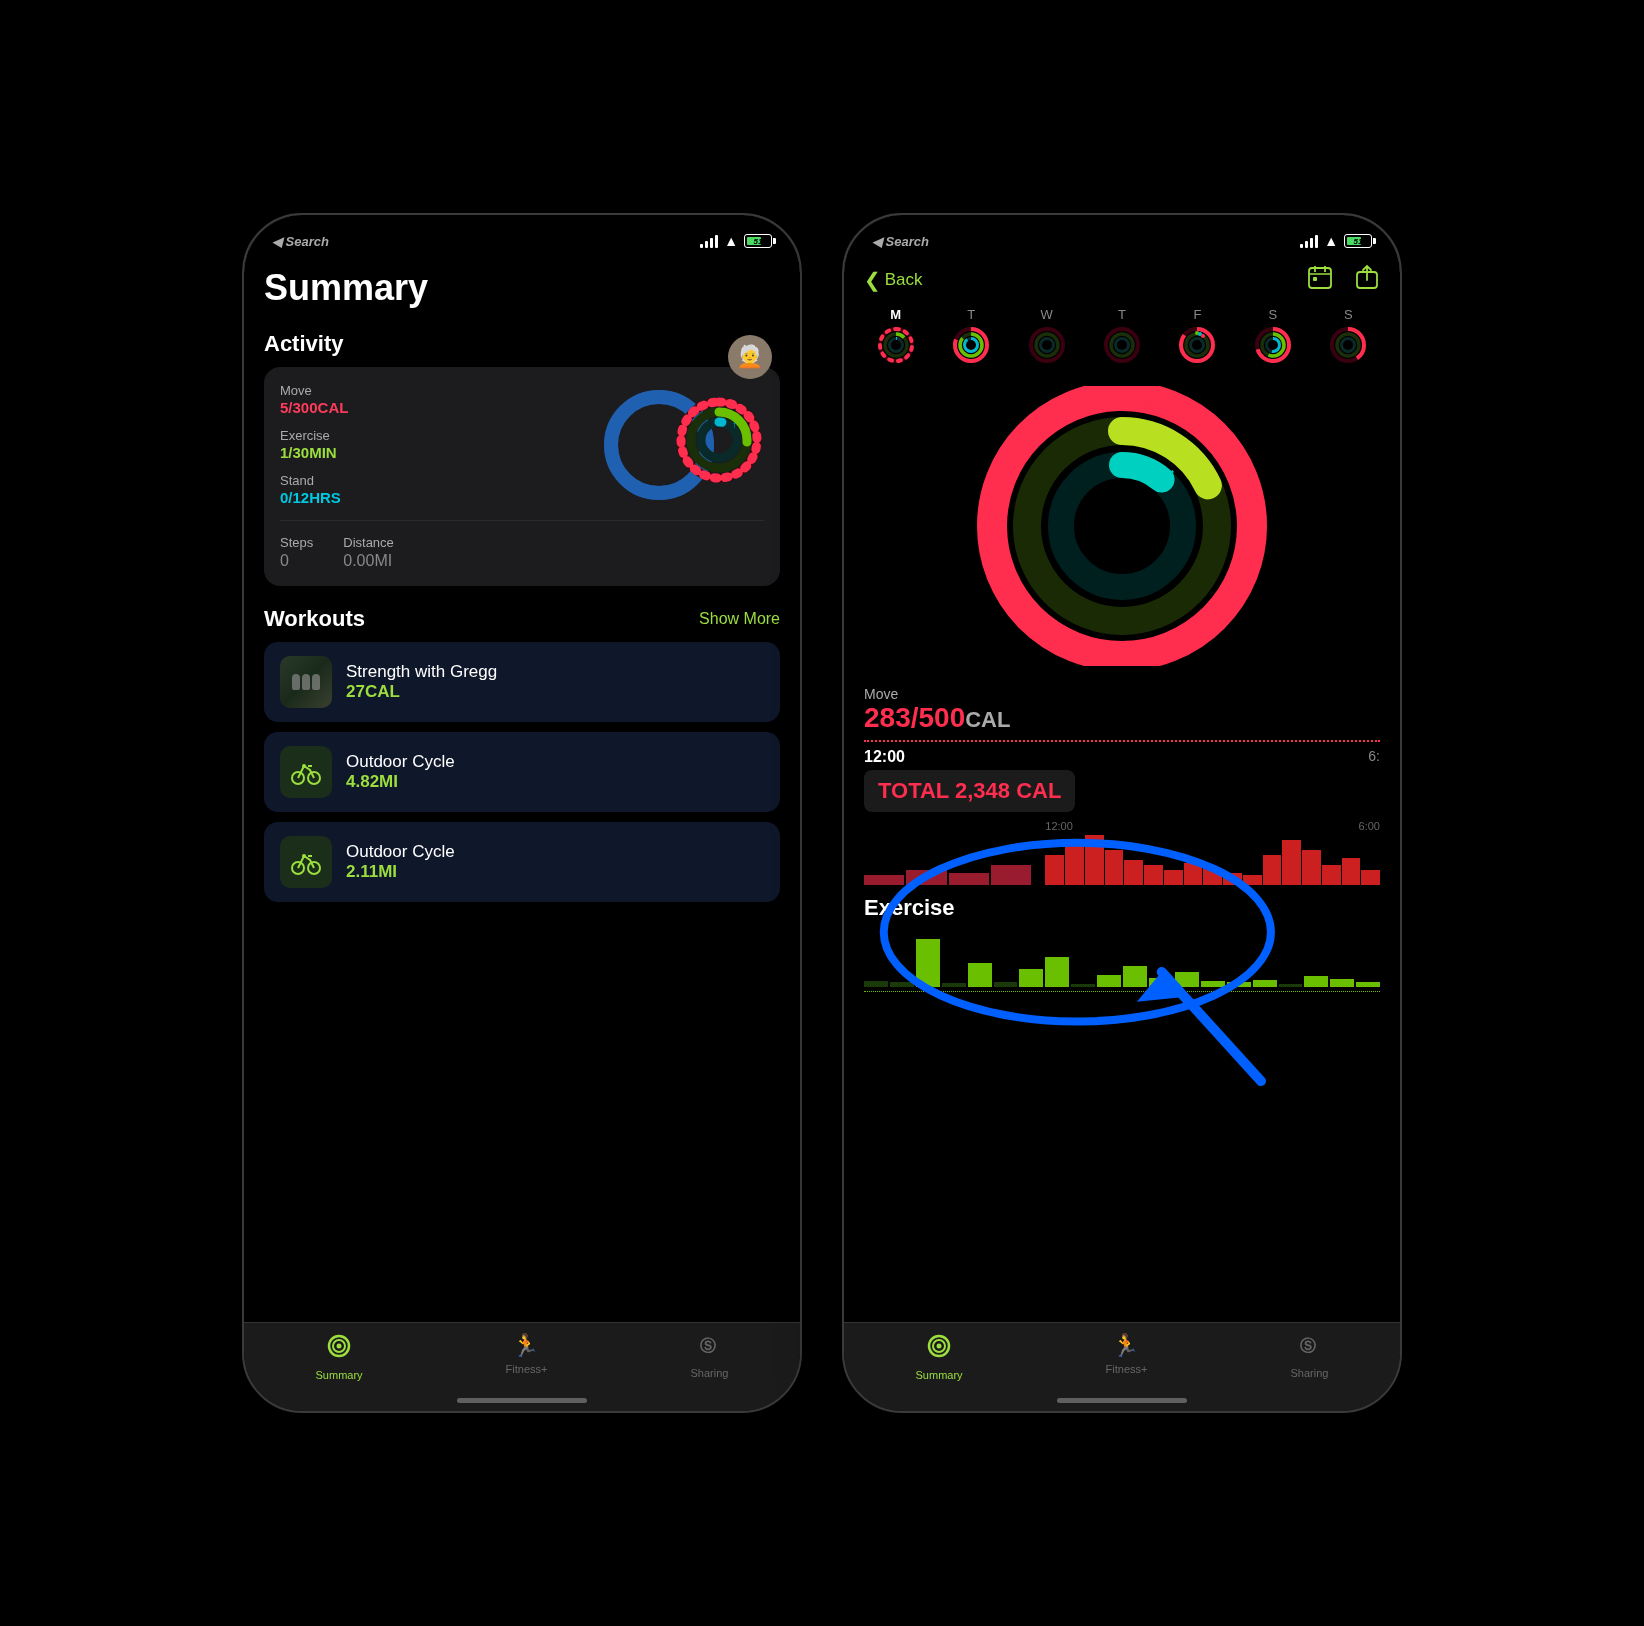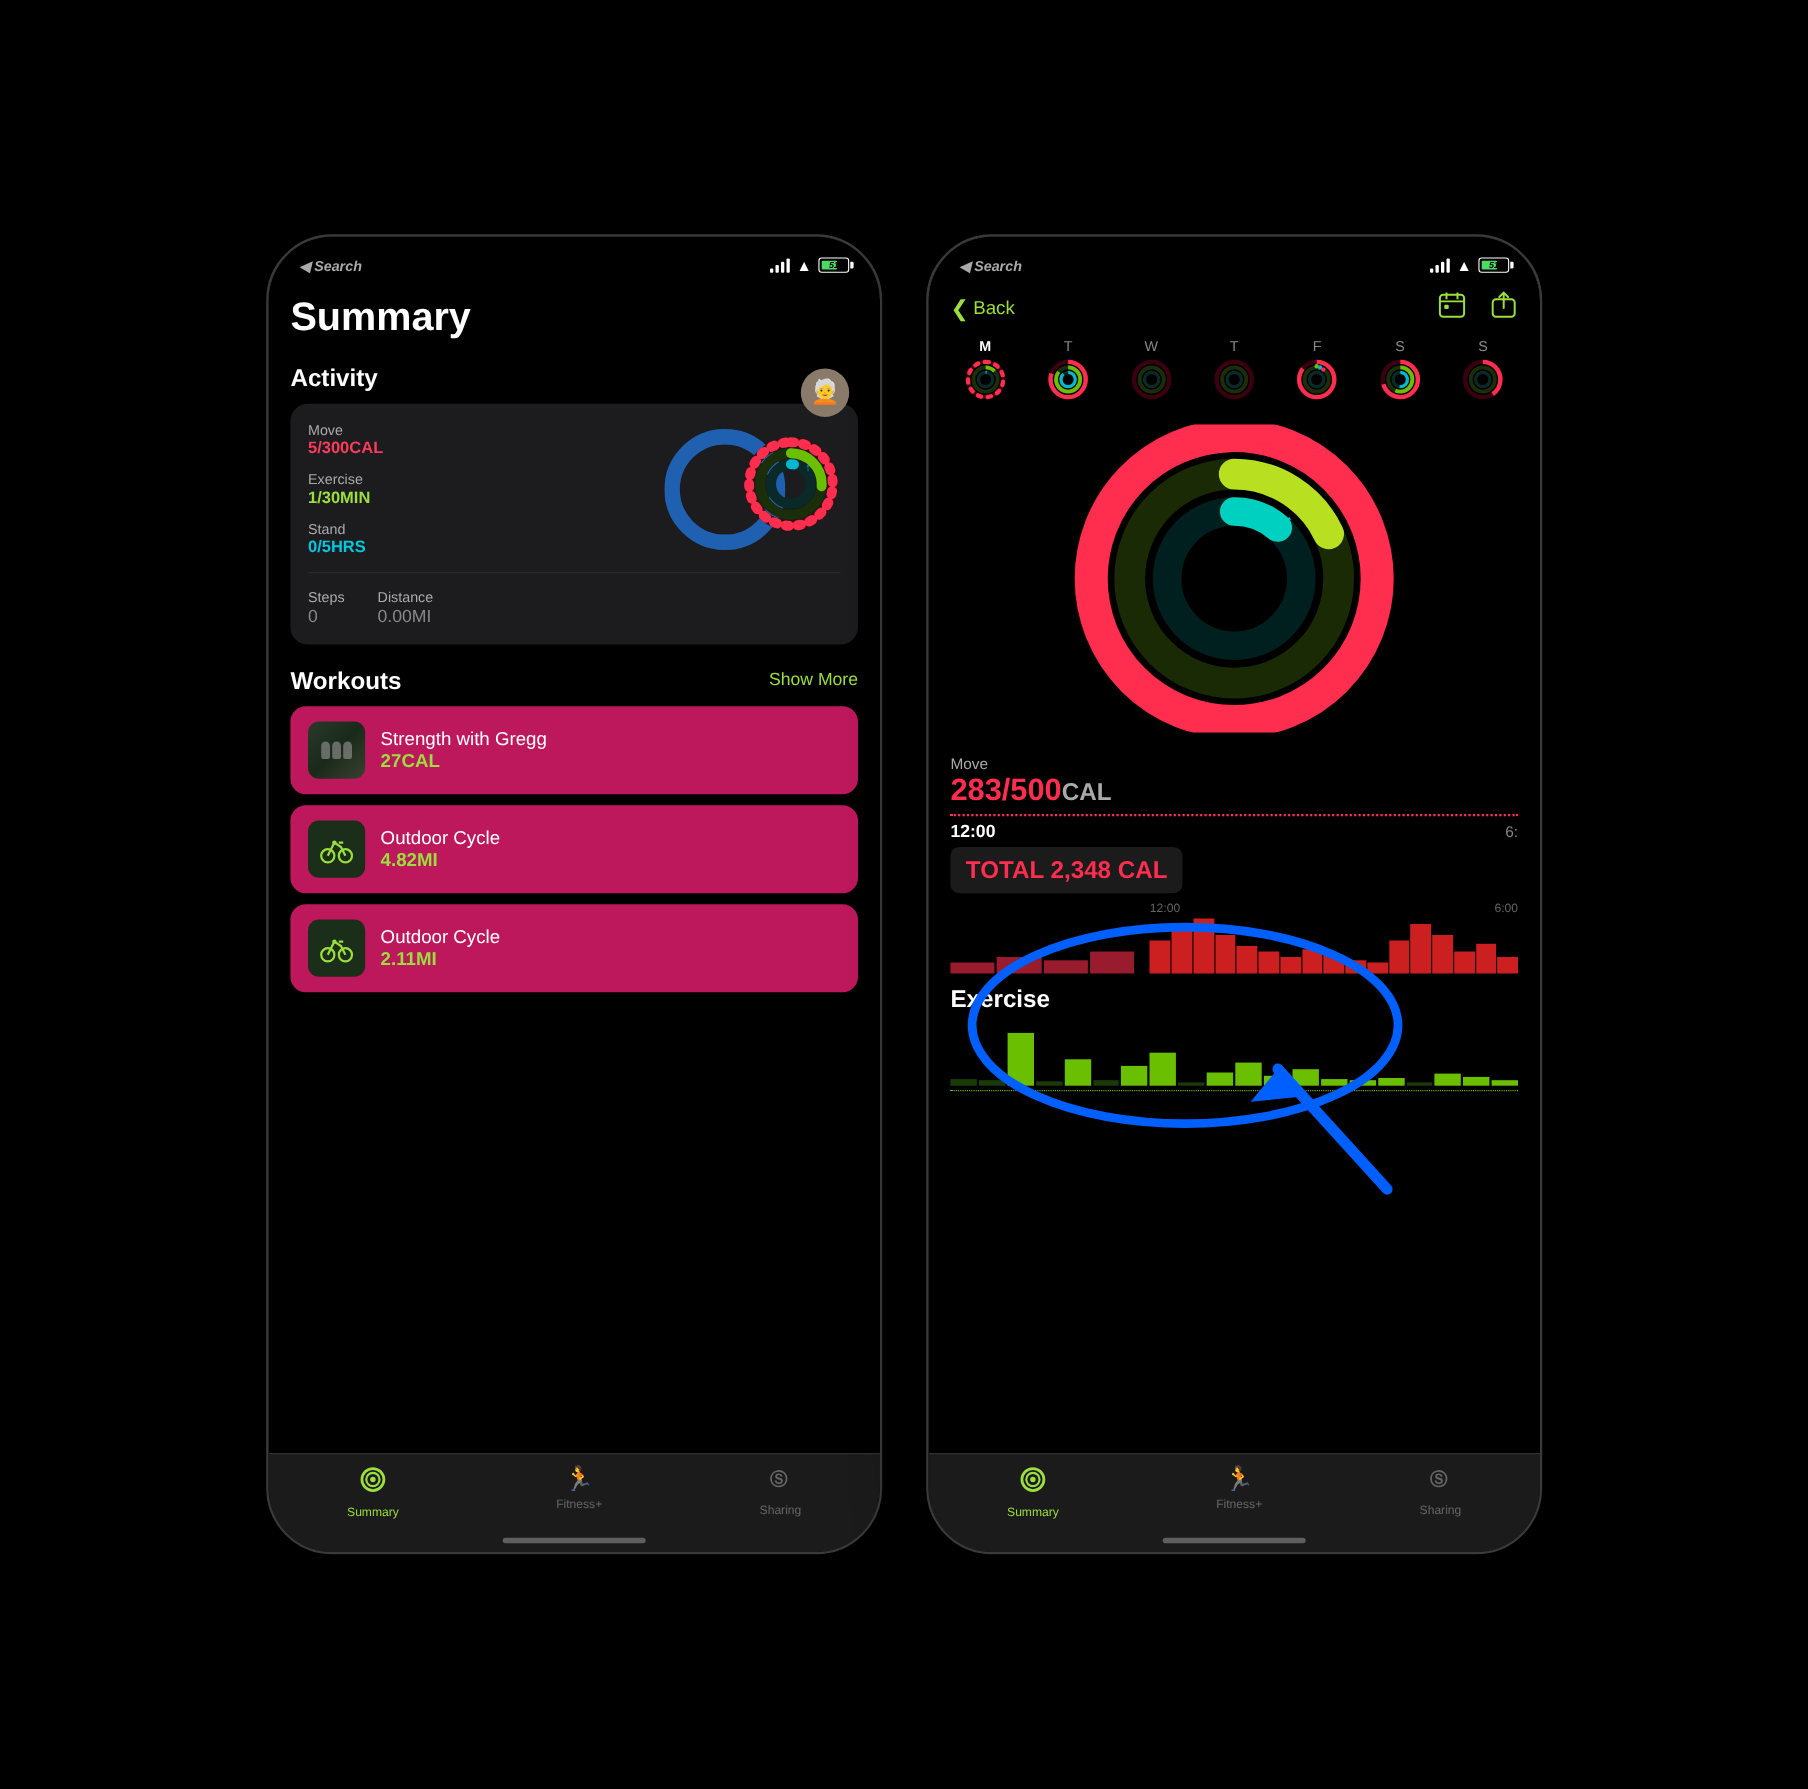--- a/index.html
+++ b/index.html
@@ -209,21 +209,21 @@
       margin-bottom: 10px;
     }
 
     .show-more-btn {
       color: #9bde3d;
       font-size: 16px;
       font-weight: 500;
     }
 
     .workout-item {
-      background: #be185d;
+      background: #0f172a;
       border-radius: 14px;
       padding: 14px 16px;
       margin-bottom: 10px;
       display: flex;
       align-items: center;
       gap: 14px;
     }
 
     .workout-icon-circle {
       width: 52px;
@@ -410,21 +410,21 @@
             </div>
             <div>
               <div class="activity-item-label">Exercise</div>
               <div class="activity-item-value exercise-value">
                 <span>1/30</span><span>MIN</span>
               </div>
             </div>
             <div>
               <div class="activity-item-label">Stand</div>
               <div class="activity-item-value stand-value">
-                <span>0/5</span><span>HRS</span>
+                <span>0/12</span><span>HRS</span>
               </div>
             </div>
           </div>
 
           <div class="rings-container">
 
             <svg class="ring-large" viewBox="0 0 110 110">
               <circle cx="55" cy="55" r="48" fill="none" stroke="#1a3a5c" stroke-width="14"></circle>
               <circle cx="55" cy="55" r="48" fill="none" stroke="#2060b0" stroke-width="14" stroke-dasharray="301.6" stroke-dashoffset="0" stroke-linecap="round" transform="rotate(-90 55 55)"></circle>
             </svg>

